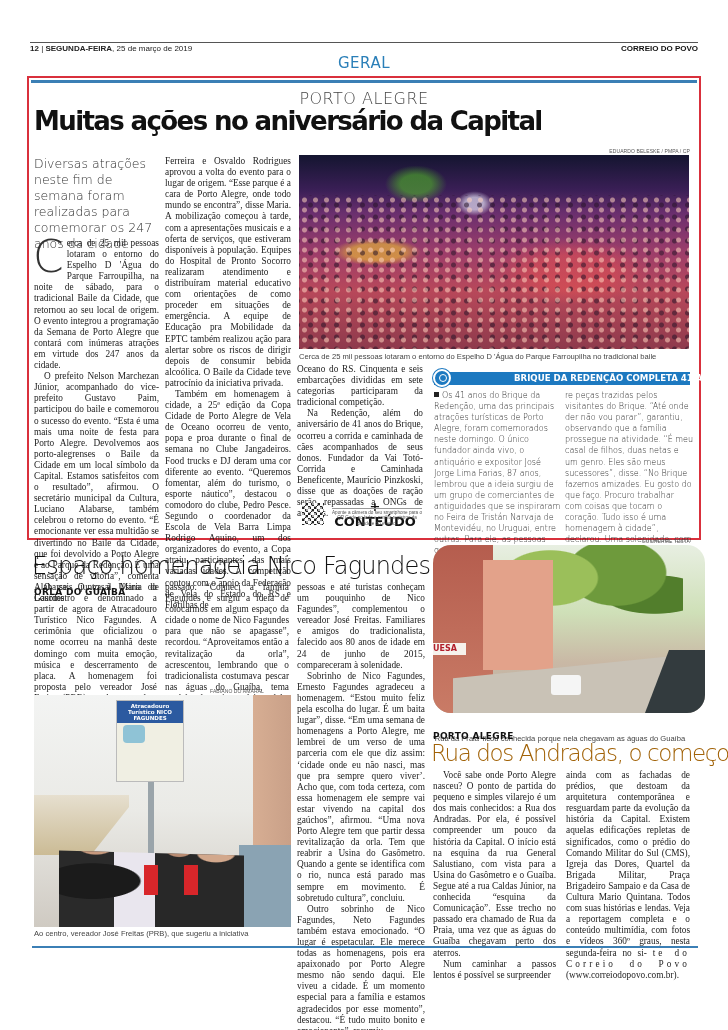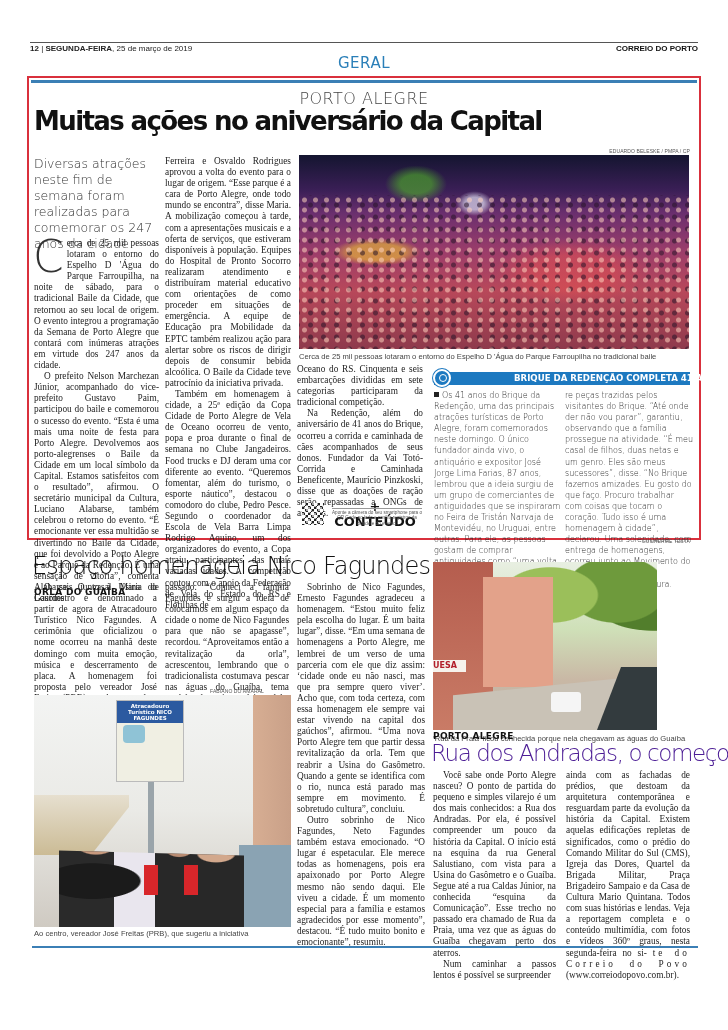--- a/index.html
+++ b/index.html
@@ -96,51 +96,51 @@
       radial-gradient(ellipse at 65% 22%, #b98c72 0 8%, transparent 9%),
       radial-gradient(ellipse at 85% 28%, #d2a88c 0 8%, transparent 9%),
       radial-gradient(ellipse at 18% 55%, #1b1b1b 0 22%, transparent 23%),
       linear-gradient(90deg, #2a2a2a 0 30%, #e9e6ee 30% 52%, #282828 52% 100%);
     clip-path: polygon(0 25%, 100% 30%, 100% 100%, 0 100%); }
   .nico-photo .scarf { position:absolute; top:170px; width:14px; height:30px; background:#d8262a; }
   .caption-nico { left: 34px; top: 929px; }
 
   
   .credit-rua { right: 38px; top: 538px; }
-  .rua-photo { left: 433px; top: 562px; width: 224px; height: 168px; overflow:hidden;
-    background: linear-gradient(180deg,#e8efe2 0%, #cfe0b8 40%, #c9b8a5 70%, #b9b1a6 100%); }
+  .rua-photo { left: 433px; top: 545px; width: 272px; height: 168px; overflow:hidden;
+    background: linear-gradient(180deg,#e8efe2 0%, #cfe0b8 40%, #c9b8a5 70%, #b9b1a6 100%); border-radius: 18px; }
   .rua-photo .bld { position:absolute; left:0; top:0; width:60px; height:168px; background: linear-gradient(180deg,#b55d4e,#c97b66); }
   .rua-photo .bld2 { position:absolute; left:50px; top:15px; width:70px; height:110px; background:#e3a28a; }
   .rua-photo .trees { position:absolute; left:60px; top:0; width:190px; height:110px;
     background:
       radial-gradient(ellipse at 30% 30%, #9bbf5a 0 25%, transparent 26%),
       radial-gradient(ellipse at 65% 25%, #6e9a3c 0 28%, transparent 29%),
       radial-gradient(ellipse at 85% 45%, #527e2c 0 22%, transparent 23%); }
   .rua-photo .road { position:absolute; left:20px; top:110px; width:230px; height:58px; background:#c9c2b6; clip-path: polygon(0 40%, 100% 0, 100% 100%, 0 100%); }
   .rua-photo .van { position:absolute; left:118px; top:130px; width:30px; height:20px; background:#f5f5f5; border-radius:3px; }
   .rua-photo .rail { position:absolute; right:0; top:105px; width:60px; height:63px; background:#333b3e; clip-path: polygon(40% 0,100% 0,100% 100%,0 100%); }
   .rua-photo .shop { position:absolute; left:0; top:98px; width:33px; height:12px; background:#f6f2ec; font-family:"DejaVu Sans",sans-serif; font-size:8px; font-weight:700; color:#b21e2a; line-height:12px; }
   .caption-rua { left: 433px; top: 734px; }
 
   .kicker3 { left: 433px; top: 731px; font-family: "DejaVu Sans", sans-serif; font-weight: 700; font-size: 9px; color: #111; letter-spacing: 0.3px; }
-  .headline3 { left: 431px; top: 740px; font-family: "DejaVu Sans", sans-serif; font-size: 23px; font-weight: 300; color: #4c1d95; letter-spacing: -1.4px; white-space: nowrap; }
+  .headline3 { left: 431px; top: 740px; font-family: "DejaVu Sans", sans-serif; font-size: 23px; font-weight: 300; color: #a16207; letter-spacing: -1.4px; white-space: nowrap; }
   .col-g { left: 433px; top: 770px; width: 123px; }
   .col-h { left: 566px; top: 770px; width: 124px; }
   .spaced { letter-spacing: 3.1px; margin-top: 34px; }
 
   .bottom-rule { left: 32px; top: 946px; width: 666px; height: 2px; background: #3b7fb5; }
 </style>
 </head>
 <body>
 
 <div class="abs top-rule"></div>
 <div class="abs folio">
   <b>12</b> | <b>SEGUNDA-FEIRA</b>, <span>25 de março de 2019</span>
 </div>
-<div class="abs masthead">CORREIO DO PORTO</div>
+<div class="abs masthead">CORREIO DO POVO</div>
 <div class="abs section">GERAL</div>
 
 <div class="abs feature-box"></div>
 <div class="abs feature-blue"></div>
 <div class="abs kicker">PORTO ALEGRE</div>
 <div class="abs headline">Muitas ações no aniversário da Capital</div>
 <div class="abs deck">Diversas atrações neste fim de semana foram realizadas para comemorar os 247 anos da cidade</div>
 
 <div class="abs col col-a">
   <p class="noindent"><span class="dropcap">C</span><span>erca de 25 mil pessoas lotaram o entorno do Espelho D 'Água do Parque Farroupilha, na noite de sábado, para o tradicional Baile da Cidade, que retornou ao seu local de origem. O evento integrou a programação da Semana de Porto Alegre que contará com inúmeras atrações em virtude dos 247 anos da cidade.</span></p>
@@ -177,20 +177,21 @@
 <div class="abs kicker2">ORLA DO GUAÍBA</div>
 <div class="abs headline2">Espaço homenageia Nico Fagundes</div>
 <div class="abs col col-d">
     <p>O cais junto à Usina do Gasômetro é denominado a partir de agora de Atracadouro Turístico Nico Fagundes. A cerimônia que oficializou o nome ocorreu na manhã deste domingo com muita emoção, música e descerramento de placa. A homenagem foi proposta pelo vereador José Freitas (PRB), sendo aprovada e sancionada, com unanimidade, no ano</p>
   </div>
 <div class="abs col col-e">
     <p class="noindent">passado. “Conheci a família Fagundes e surgiu a ideia de colocarmos em algum espaço da cidade o nome de Nico Fagundes para que não se apagasse”, recordou. “Aproveitamos então a revitalização da orla”, acrescentou, lembrando que o tradicionalista costumava pescar nas águas do Guaíba, tema também de muitas músicas dele. “A ideia é para que as</p>
   </div>
 <div class="abs photo-credit credit-nico">FABIANO DO AMARAL</div>
 <div class="abs col col-f">
+  <p class="noindent">pessoas e até turistas conheçam um pouquinho de Nico Fagundes”, complementou o vereador José Freitas. Familiares e amigos do tradicionalista, falecido aos 80 anos de idade em 24 de junho de 2015, compareceram à solenidade.</p>
   <p>Sobrinho de Nico Fagundes, Ernesto Fagundes agradeceu a homenagem. “Estou muito feliz pela escolha do lugar. É um baita lugar”, disse. “Em uma semana de homenagens a Porto Alegre, me lembrei de um verso de uma parceria com ele que diz assim: ‘cidade onde eu não nasci, mas que pra sempre quero viver’. Acho que, com toda certeza, com essa homenagem ele sempre vai estar vivendo na capital dos gaúchos”, afirmou. “Uma nova Porto Alegre tem que partir dessa revitalização da orla. Tem que reabrir a Usina do Gasômetro. Quando a gente se identifica com o rio, nunca está parado mas sempre em movimento. É sobretudo cultura”, concluiu.</p>
   <p>Outro sobrinho de Nico Fagundes, Neto Fagundes também estava emocionado. “O lugar é espetacular. Ele merece todas as homenagens, pois era apaixonado por Porto Alegre mesmo não sendo daqui. Ele viveu a cidade. É um momento especial para a família e estamos agradecidos por esse momento”, destacou. “É tudo muito bonito e emocionante”, resumiu.</p>
 </div>
 
 <div class="abs nico-photo">
   <div class="roof"></div>
   <div class="wall"></div>
   <div class="wall2"></div>
   <div class="pole"></div>
   <div class="sign">

